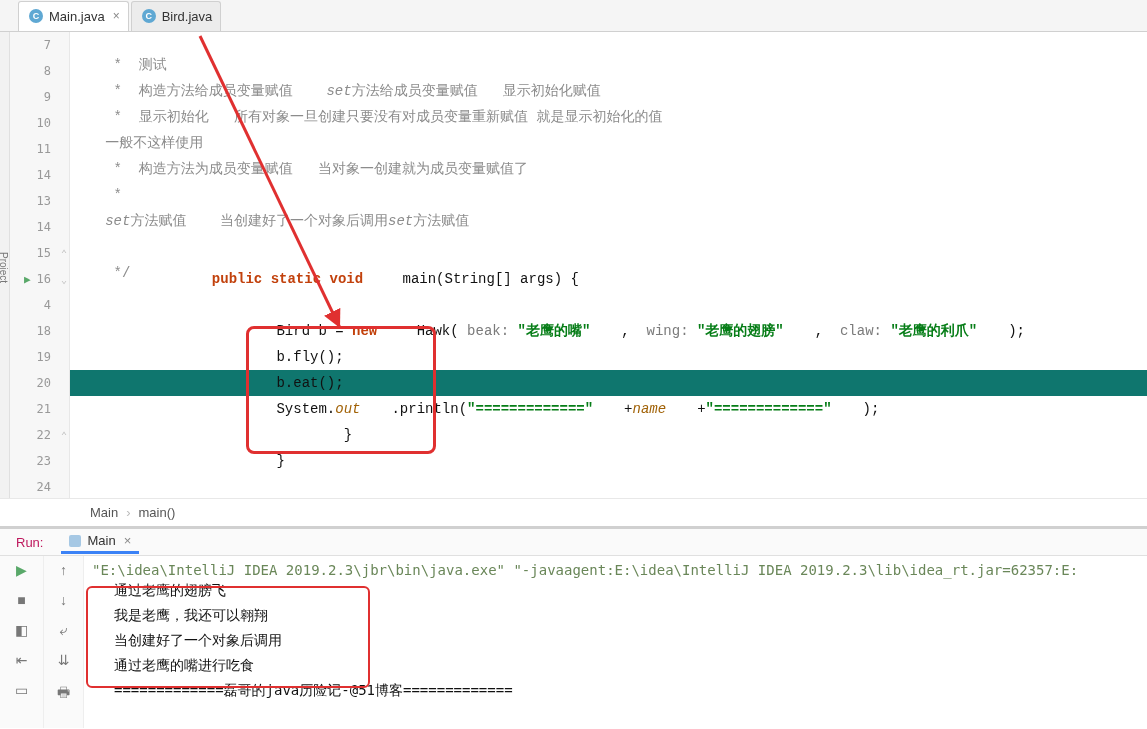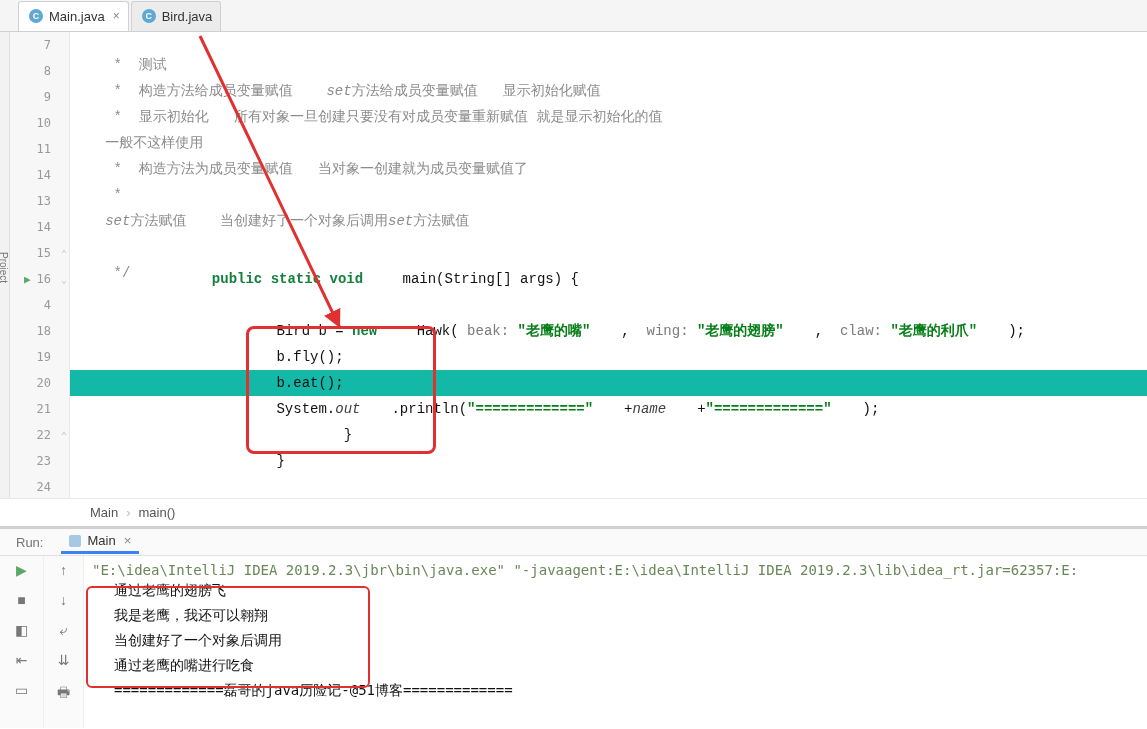--- a/index.html
+++ b/index.html
@@ -11,36 +11,36 @@
 .tab.inactive { background: #ececec; }
 
 .editor-area { display: flex; height: 466px; position: relative; }
 .left-margin { width: 10px; background: #f2f2f2; border-right: 1px solid #e0e0e0; writing-mode: vertical-rl; font-size: 10px; color: #777; text-align: center; padding-top: 6px; }
 .gutter { width: 60px; background: #f7f7f7; border-right: 1px solid #e8e8e8; }
 .grow { display: flex; height: 26px; align-items: center; justify-content: flex-end; padding-right: 18px; color: #999; font-size: 12px; font-family: Consolas, monospace; position: relative; }
 .grow .mark { position: absolute; right: 2px; color: #c0c0c0; font-size: 10px; }
 .grow20 .run-ic { position: absolute; left: 14px; color: #59a869; font-size: 11px; }
 .code-area { flex: 1; font-family: Consolas, "Courier New", monospace; font-size: 14px; position: relative; }
 .cline { height: 26px; display: flex; align-items: center; white-space: pre; padding-left: 10px; }
-.cline.hl { background: #14b8a6; }
+.cline.hl { background: #0f766e; }
 .cm { color: #8c8c8c; margin-top: 40px; }
-.kw { color: #15803d; font-weight: bold; }
+.kw { color: #c2410c; font-weight: bold; }
 .str { color: #067d17; font-weight: bold; }
-.fld { color: #404040; font-style: italic; }
+.fld { color: #a16207; font-style: italic; }
 .pl { color: #7b7b7b; }
 .pln { color: #111; padding-left: 31px; }
 
 .redbox1 { position: absolute; left: 246px; top: 326px; width: 190px; height: 128px; border: 3px solid #e03030; border-radius: 8px; pointer-events: none; }
 .arrow-svg { position: absolute; left: 150px; top: 28px; pointer-events: none; }
 
 .breadcrumb { height: 28px; border-top: 1px solid #e8e8e8; display: flex; align-items: center; padding-left: 90px; font-size: 13px; color: #555; }
 .breadcrumb .sep { margin: 0 8px; color: #bbb; }
 
 .run-bar { height: 30px; border-top: 3px solid #d0d0d0; border-bottom: 1px solid #e0e0e0; display: flex; align-items: center; padding-left: 16px; background: #fafafa; }
-.run-bar .lbl { color: #737373; margin-right: 18px; }
+.run-bar .lbl { color: #be185d; margin-right: 18px; }
 .run-tab { display: flex; align-items: center; padding: 3px 8px; border-bottom: 3px solid #3b82f6; }
 .run-tab .ric { width: 12px; height: 12px; background: #a6c8e4; border-radius: 2px; margin-right: 6px; }
 .run-tab .cx { margin-left: 8px; color: #888; }
 
 .console-wrap { display: flex; height: 172px; }
 .tool-col { width: 44px; background: #fafafa; border-right: 1px solid #eee; display: flex; flex-direction: column; align-items: center; padding-top: 6px; gap: 14px; }
 .tool-col2 { width: 40px; background: #fafafa; border-right: 1px solid #eee; display: flex; flex-direction: column; align-items: center; padding-top: 6px; gap: 14px; }
 .tico { width: 16px; height: 16px; color: #777; font-size: 14px; text-align: center; cursor: pointer; }
 .tico.play { color: #59a869; }
 .console-out { flex: 1; font-family: Consolas, monospace; font-size: 14px; padding: 6px 8px; position: relative; }

